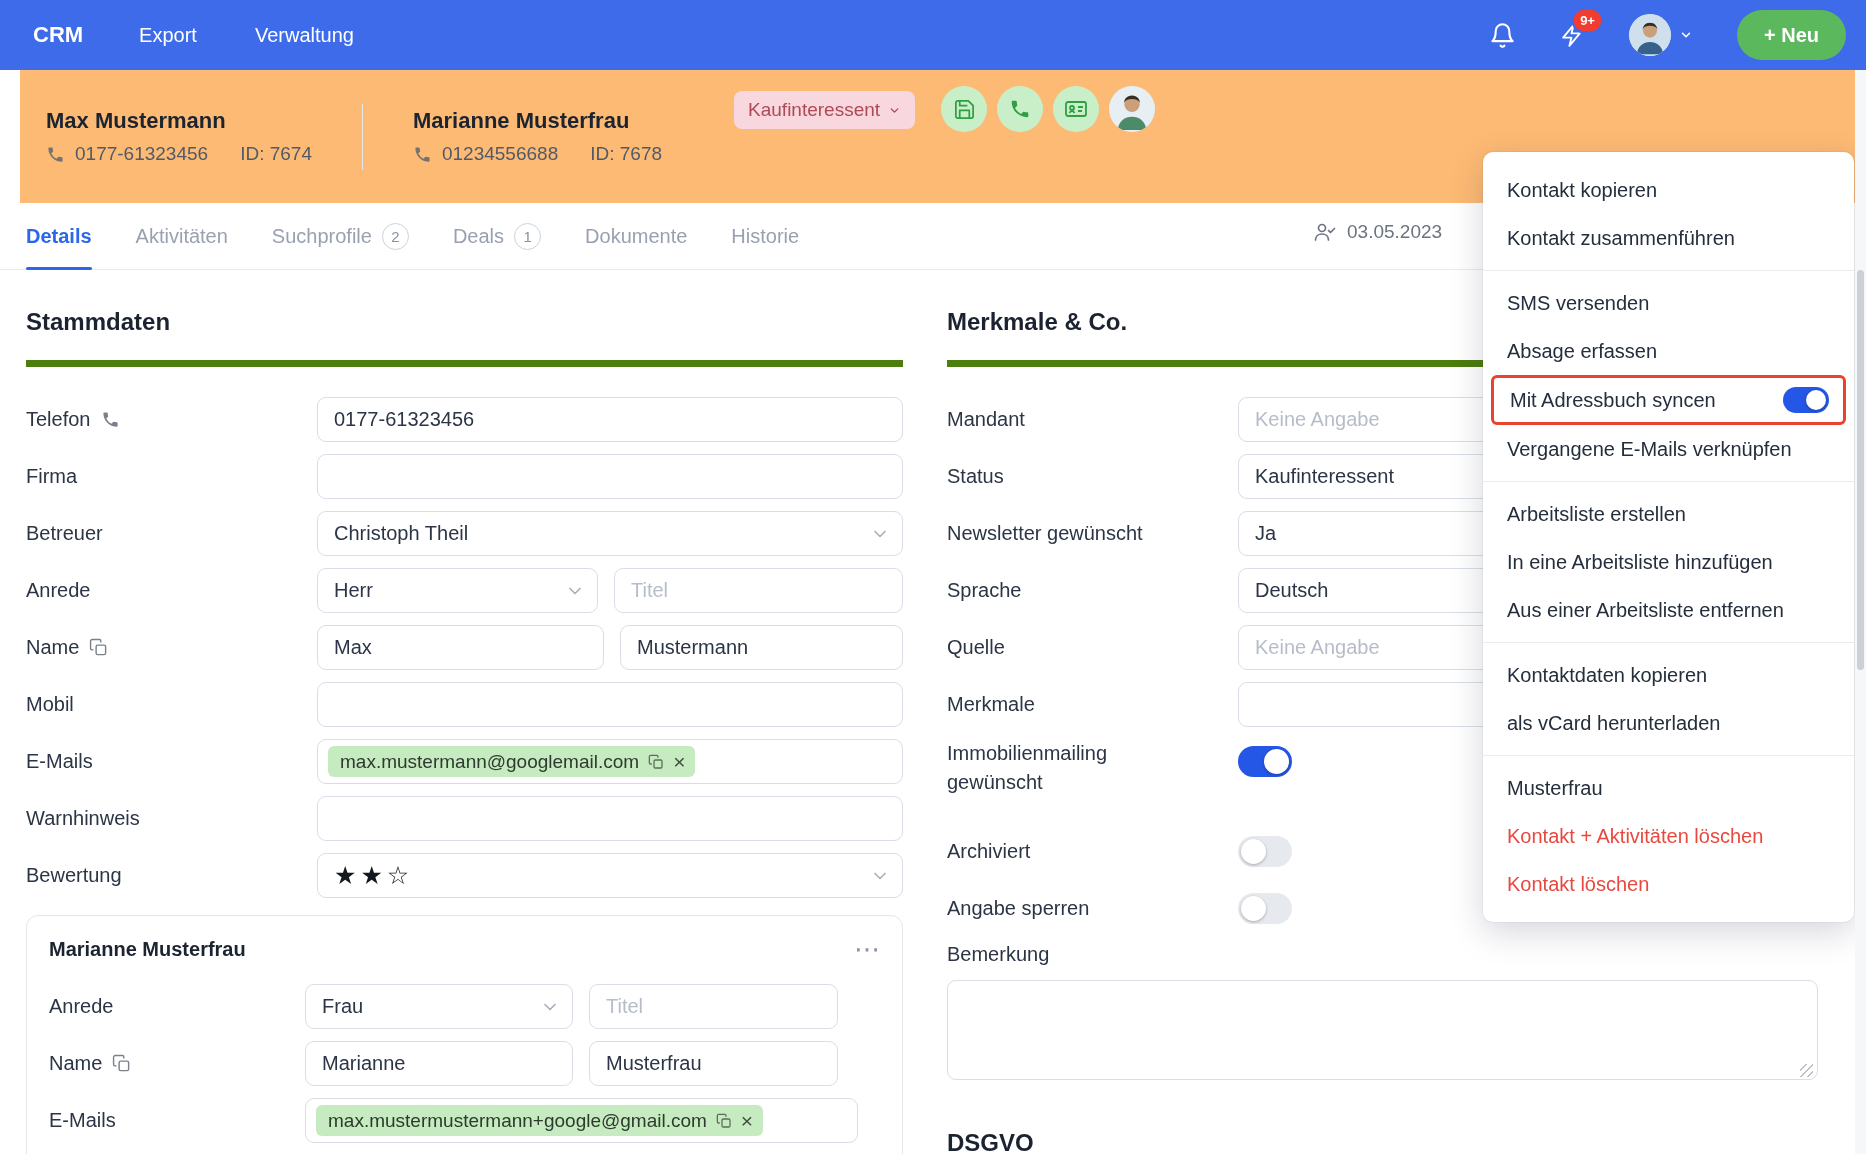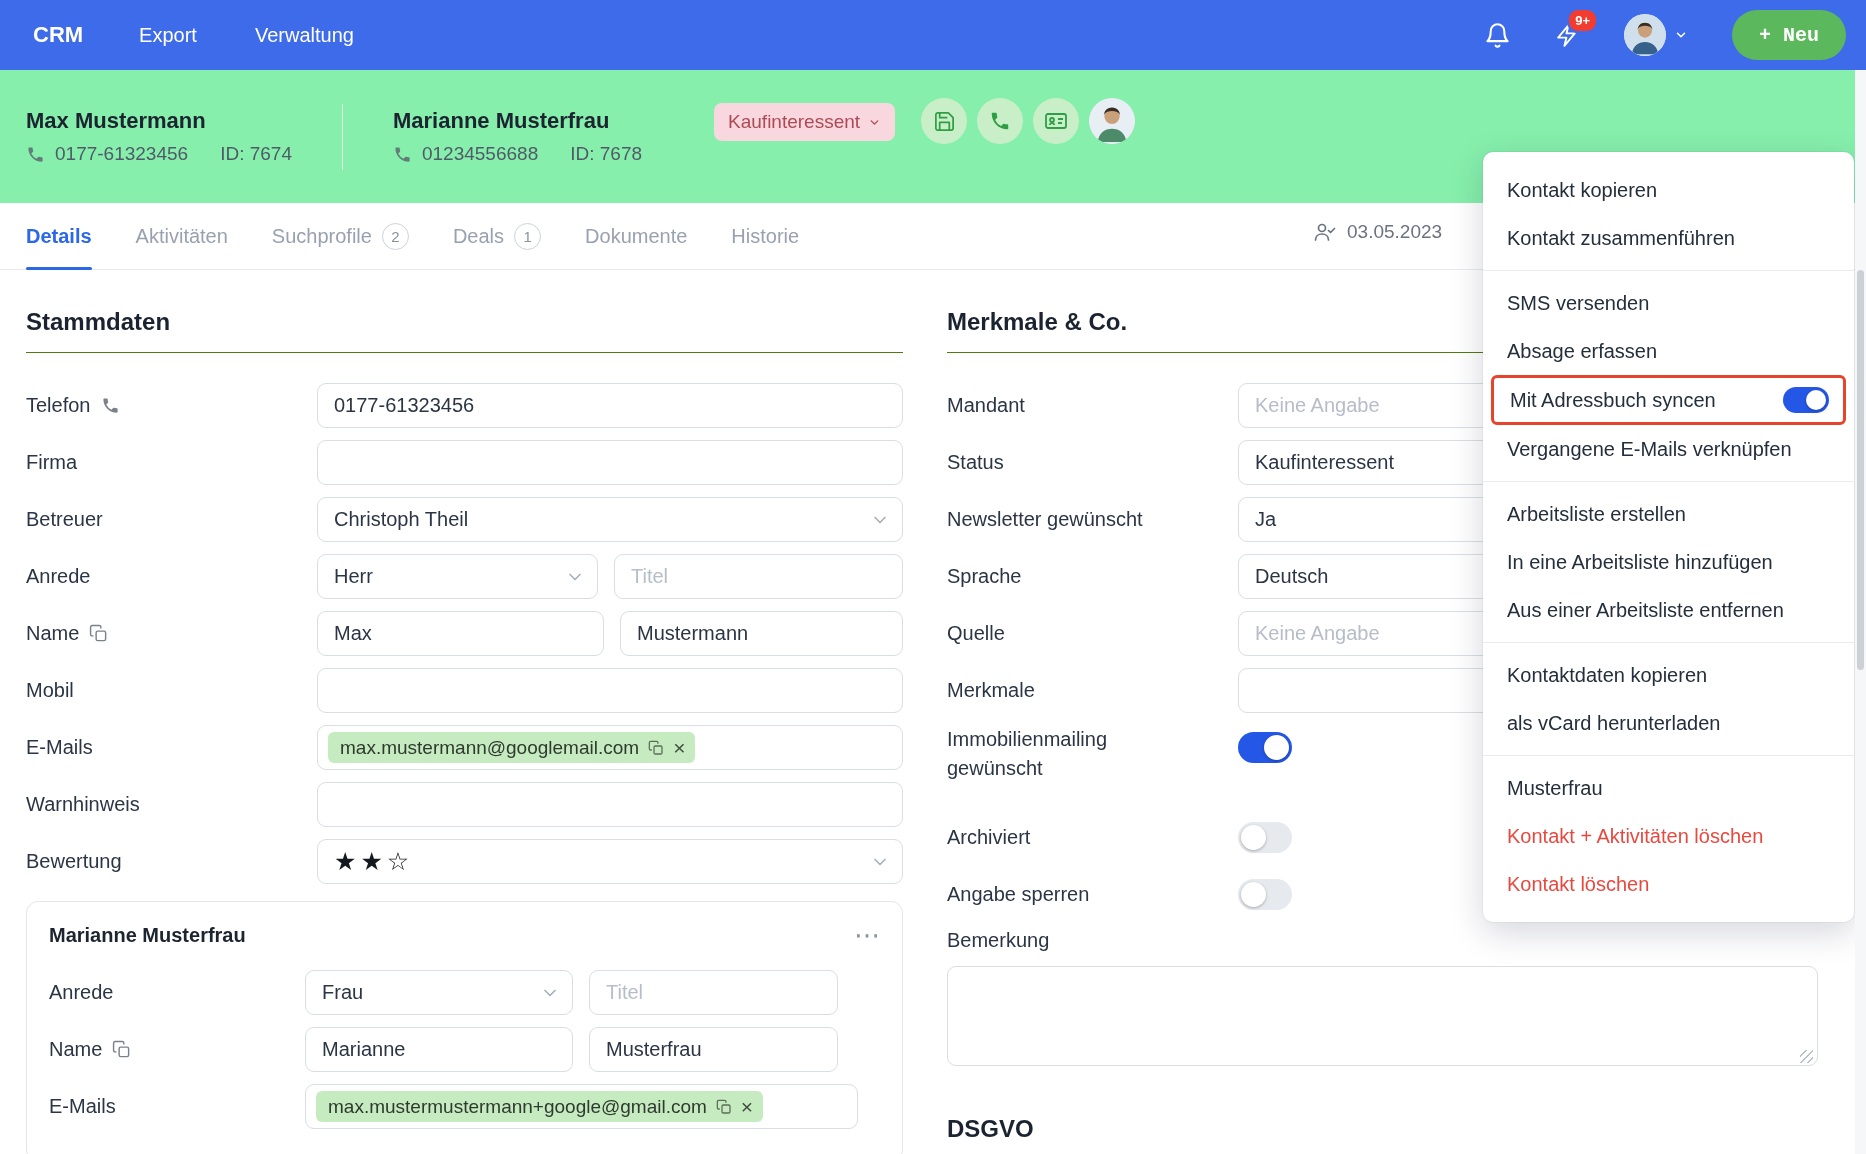--- a/index.html
+++ b/index.html
@@ -11,24 +11,24 @@
   
   .topbar { height:70px; background:#3d6be9; display:flex; align-items:center; padding:0 20px 0 33px; position:relative; z-index:5; }
   .brand { color:#fff; font-size:22px; font-weight:bold; margin-right:56px; }
   .topnav { display:flex; gap:58px; }
   .nav-item { color:#fff; font-size:20px; text-decoration:none; }
   .topbar-right { margin-left:auto; display:flex; align-items:center; gap:44px; }
   .tb-icon { position:relative; display:flex; align-items:center; cursor:pointer; }
   .badge-count { position:absolute; top:-14px; right:-18px; background:#f23c30; color:#fff; font-size:13px; font-weight:bold; border-radius:11px; padding:4px 6px; line-height:1; border:2px solid #3d6be9; }
   .avatar-wrap { display:flex; align-items:center; gap:8px; cursor:pointer; }
   .avatar { border-radius:50%; overflow:hidden; display:block; background:#d8e6ef; }
-  .new-btn { background:#5cb85c; color:#fff; font-size:20px; font-weight:bold; height:50px; padding:0 27px; border-radius:25px;font-family:Liberation Mono, monospace; }
-
-  
-  .contact-header { height:133px; display:flex; align-items:center; padding:16px 26px; position:relative; background:#86efac; }
+  .new-btn { background:#5cb85c; color:#fff; font-size:20px; font-weight:bold; height:50px; padding:0 27px; border-radius:25px; }
+
+  
+  .contact-header { height:133px; display:flex; align-items:center; padding:4px 26px; position:relative; background:#fdba74;margin-left:20px; }
   .contact-block { display:flex; flex-direction:column; gap:9px; }
   .contact-name { font-size:22px; font-weight:bold; color:#1c2430; }
   .contact-sub { display:flex; align-items:center; gap:10px; font-size:19px; color:#515a68; }
   .contact-id { margin-left:22px; }
   .v-divider { width:1px; height:66px; background:#e4e7ea; margin:0 50px; }
   .status-badge { margin-left:72px; background:#f9d7de; color:#ad4a55; font-size:19px; padding:8px 14px; border-radius:8px; display:flex; align-items:center; gap:8px; cursor:pointer; white-space:nowrap; }
   .green-circles { display:flex; align-items:center; gap:10px; margin-left:26px; }
   .g-circle { width:46px; height:46px; border-radius:50%; background:#c9efc9; display:flex; align-items:center; justify-content:center; cursor:pointer; }
   .header-actions { position:absolute; right:18px; top:84px; display:flex; align-items:center; gap:42px; }
   .ha-icon { display:flex; align-items:center; cursor:pointer; }
@@ -40,21 +40,21 @@
   .tab { display:flex; align-items:center; gap:10px; font-size:20px; color:#99a1b0; position:relative; cursor:pointer; }
   .tab.active { color:#2c67e8; font-weight:bold; }
   .tab.active::after { content:""; position:absolute; left:0; right:0; bottom:-1px; height:3px; background:#2c67e8; border-radius:2px; }
   .tab-count { width:27px; height:27px; border:1px solid #ccd2da; border-radius:50%; font-size:15px; color:#8a93a2; display:flex; align-items:center; justify-content:center; font-weight:normal; }
   .tabs-meta { position:absolute; left:1313px; top:0; bottom:8px; display:flex; align-items:center; gap:10px; font-size:19px; color:#6a7380; }
 
   
   .content { position:absolute; top:270px; left:0; right:0; bottom:0; }
   .col-left  { position:absolute; left:26px;  width:877px; top:0; }
   .col-right { position:absolute; left:947px; width:871px; top:0; }
-  .section-head { margin-top:38px; padding-bottom:16px; border-bottom:1px solid #4d7c0f; }
+  .section-head { margin-top:38px; padding-bottom:24px; border-bottom:7px solid #4d7c0f; }
   .section-title { font-size:24px; font-weight:bold; color:#1b2330; }
   .rows { margin-top:30px; }
 
   .form-row { display:flex; align-items:center; margin-bottom:12px; min-height:45px; }
   .form-row.top { align-items:flex-start; }
   .form-label { flex:0 0 291px; font-size:20px; color:#2b3545; display:flex; align-items:center; gap:10px; }
   .form-field { flex:1; display:flex; gap:16px; align-items:center; }
 
   .input { height:45px; border:1px solid #d9dee6; border-radius:9px; background:#fff; font-size:20px; color:#2b3545; padding:0 16px; width:100%; }
   .input::placeholder { color:#b6bdc9; }

